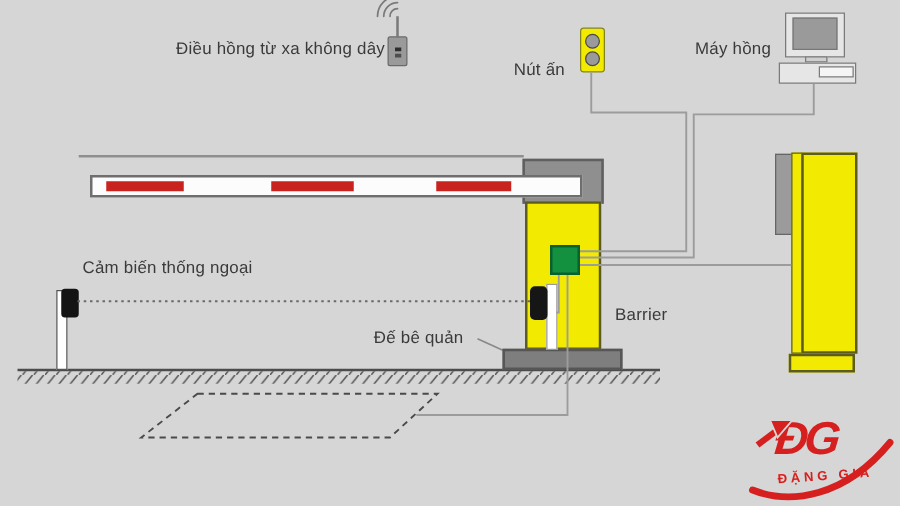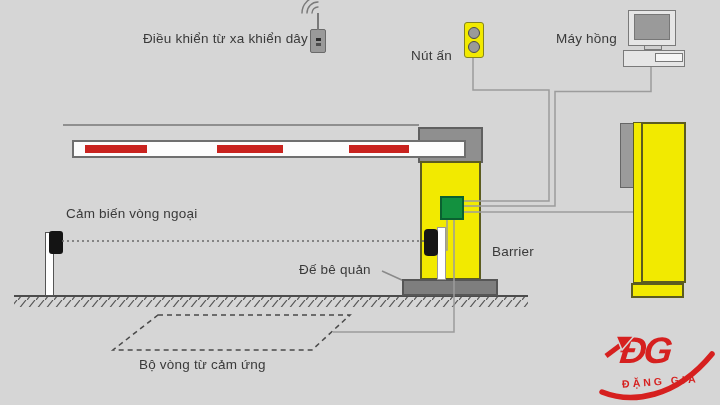--- a/index.html
+++ b/index.html
@@ -132,27 +132,26 @@
       <path d="M651,67 V91.5 H555 V206 H464"></path>
       <path d="M463,212 H633"></path>
       <path d="M454,218 V332 H333"></path>
       <path d="M447,218 V250 H445"></path>
     </g>
     <line x1="62" y1="241" x2="424" y2="241" stroke="#6a6a6a" stroke-width="1.5" stroke-dasharray="2,3"></line>
   </svg>
 
   <div class="abs green-unit"></div>
 
-  <div class="label" style="left:110px;top:31px;width:198px;text-align:right">Điều khiển từ xa khiển dây</div>
+  <div class="label" style="left:110px;top:31px;width:198px;text-align:right">Điều hồng từ xa không dây</div>
   <div class="label" style="left:411px;top:48px">Nút ấn</div>
   <div class="label" style="left:556px;top:31px">Máy hồng</div>
-  <div class="label" style="left:66px;top:206px">Cảm biến vòng ngoại</div>
+  <div class="label" style="left:66px;top:206px">Cảm biến thống ngoại</div>
   <div class="label" style="left:299px;top:262px">Đế bê quản</div>
   <div class="label" style="left:492px;top:244px">Barrier</div>
-  <div class="label" style="left:139px;top:357px">Bộ vòng từ cảm ứng</div>
 
   <div class="abs logo">
     <div class="mono">ĐG</div>
     <svg style="position:absolute;left:0;top:0;width:122px;height:70px">
       <path d="M4,58 C34,70 78,64 114,20" fill="none" stroke="var(--logo_red,#d6201f)" stroke-width="5.5" stroke-linecap="round"></path>
       <g>
         <line x1="8" y1="22" x2="24" y2="10" stroke="var(--logo_red,#d6201f)" stroke-width="5"></line>
         <polygon points="18,2 36,2 24,16" fill="var(--logo_red,#d6201f)" stroke="#d6d6d6" stroke-width="1.5"></polygon>
       </g>
     </svg>

